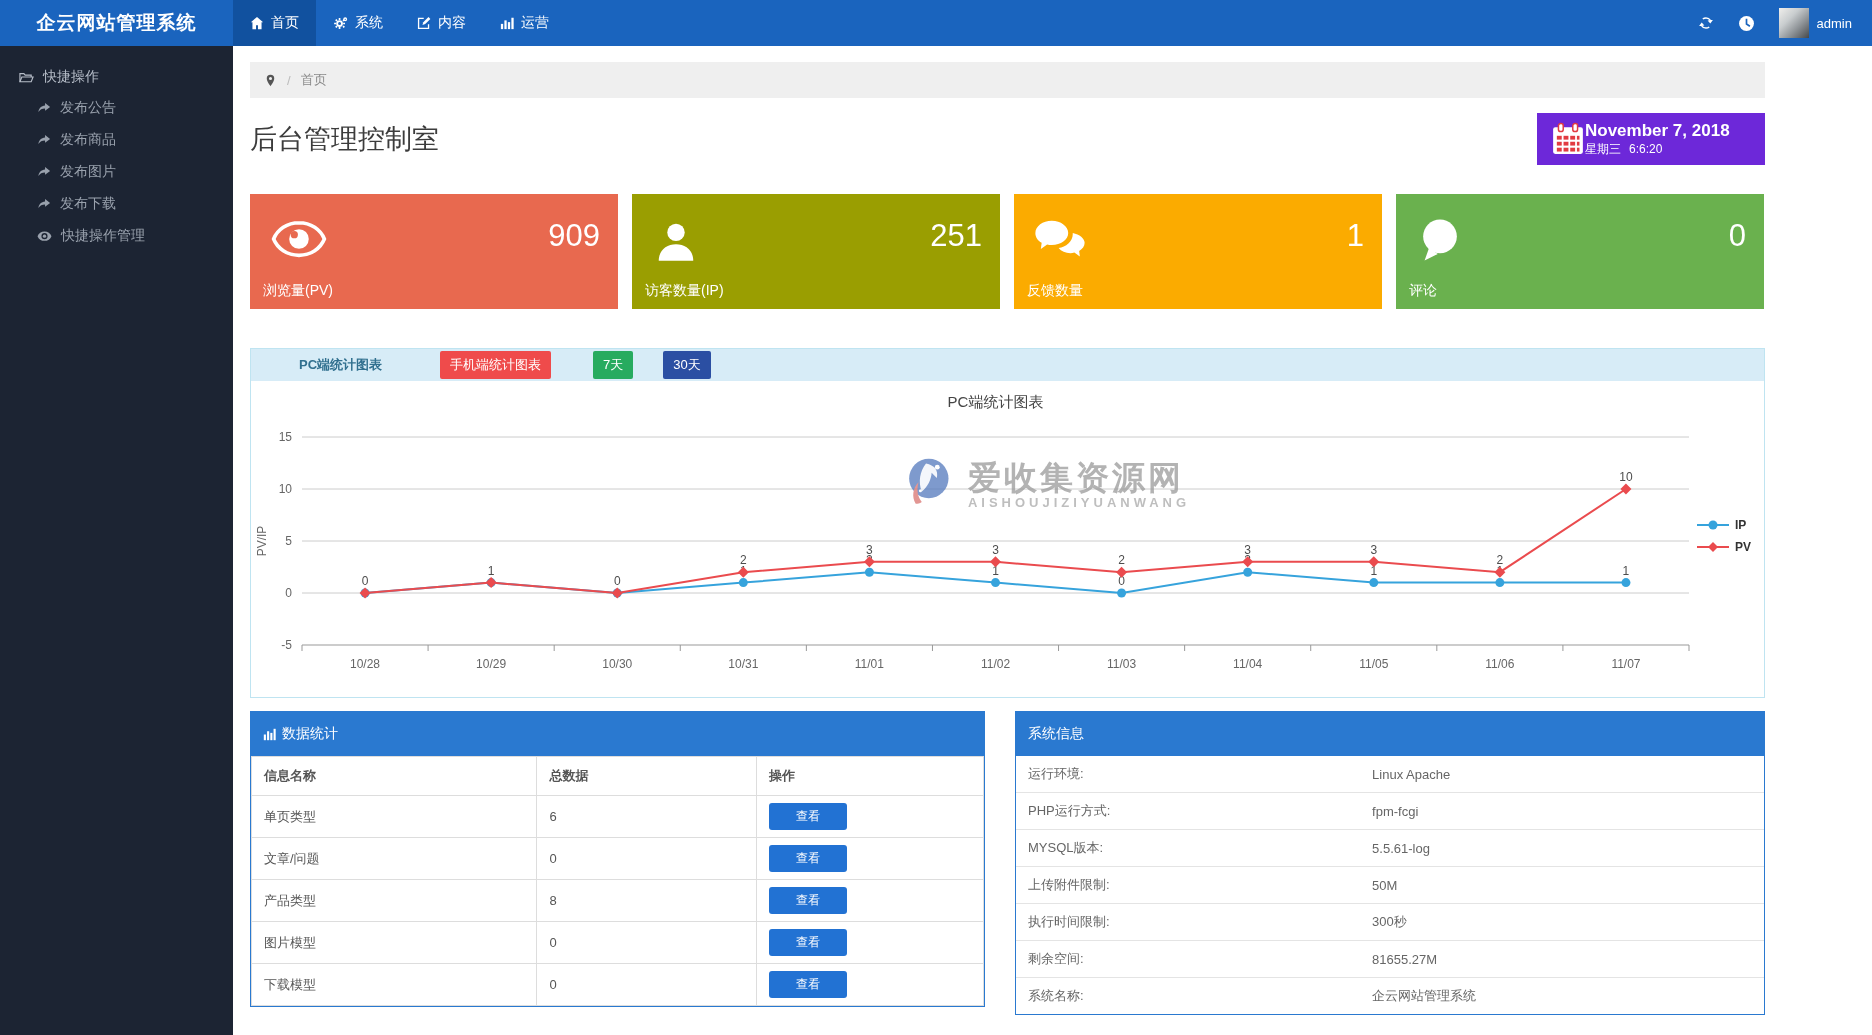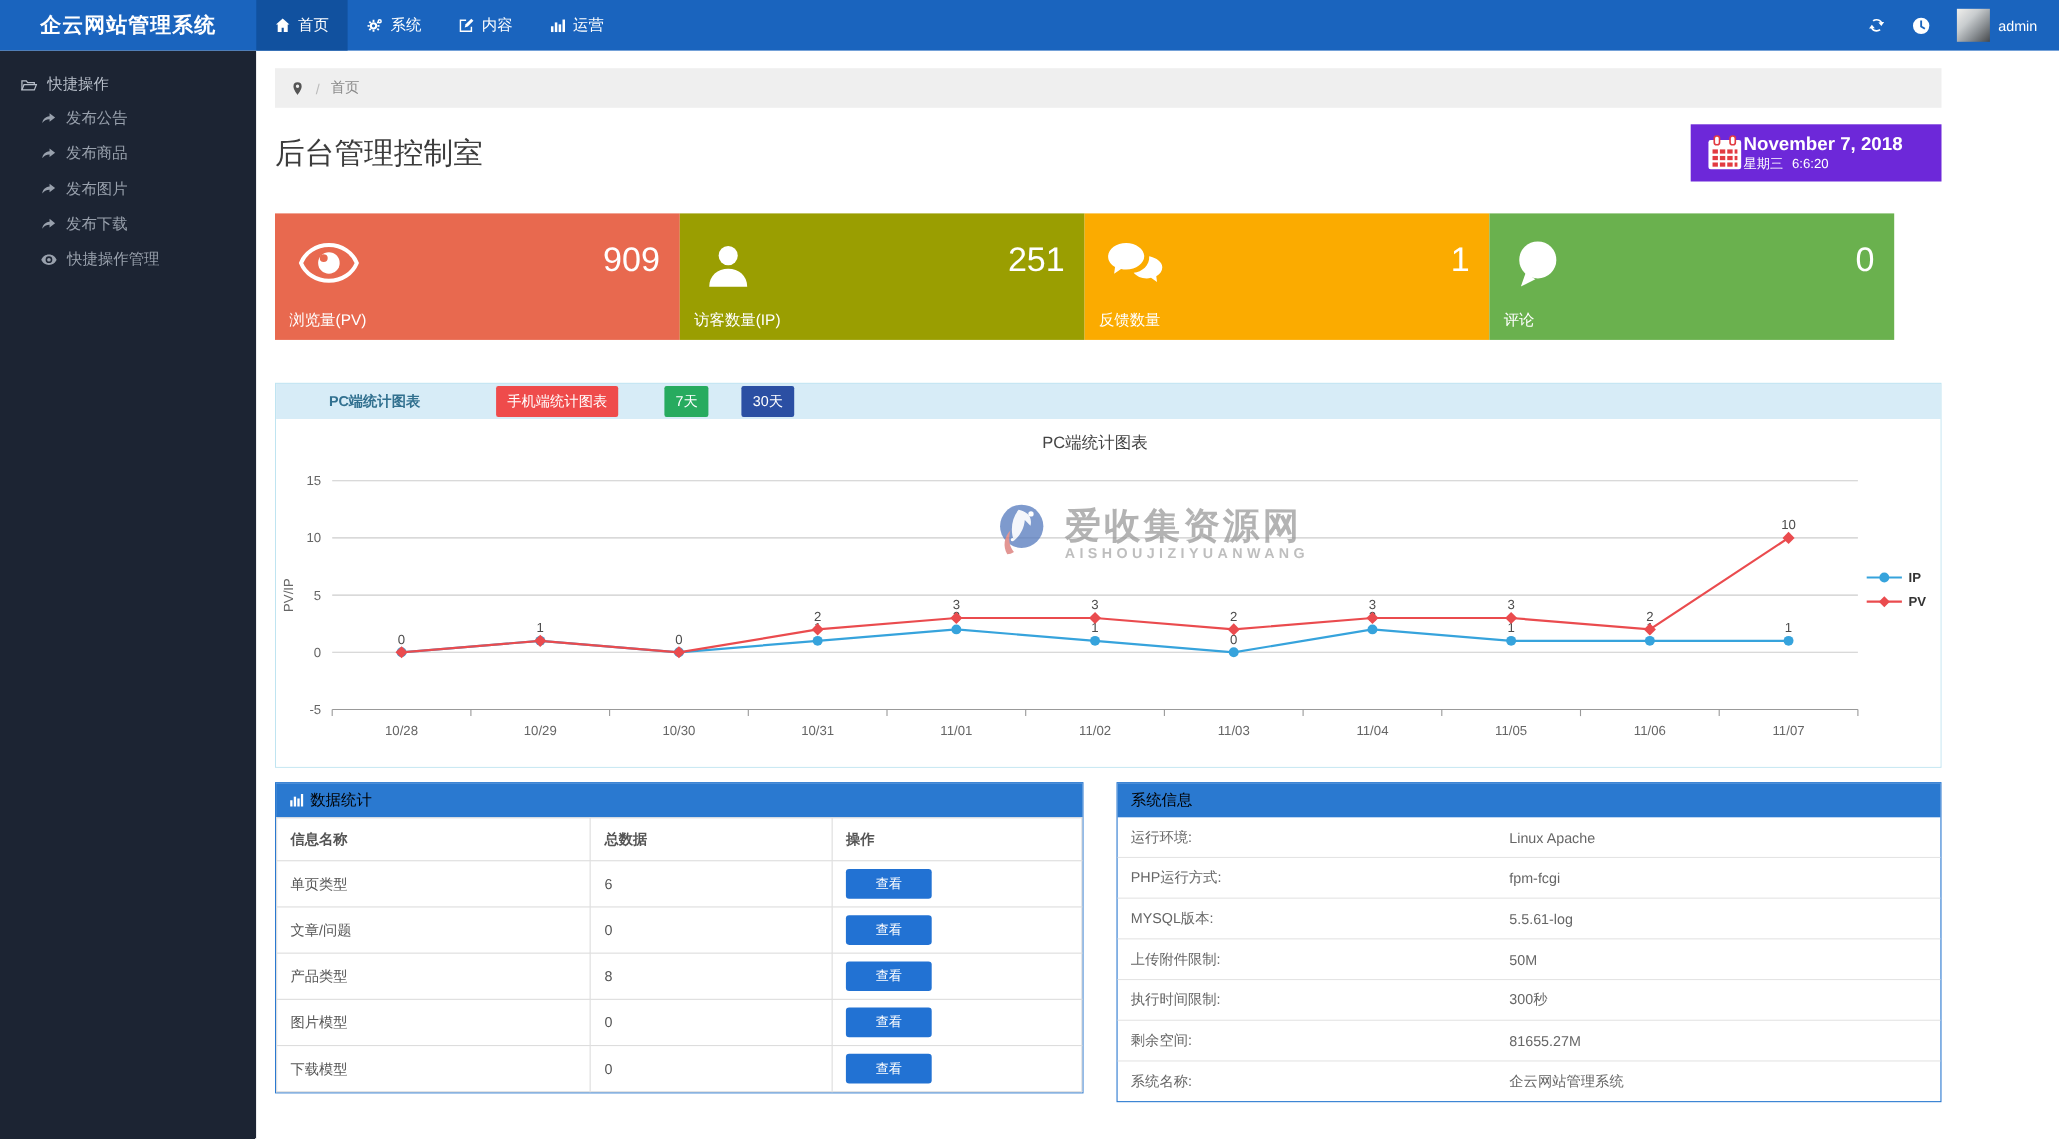--- a/index.html
+++ b/index.html
@@ -29,45 +29,45 @@
   .breadcrumb{margin-top:16px;height:36px;background:#efefef;display:flex;align-items:center;gap:10px;padding-left:14px;box-sizing:border-box;font-size:13px;color:#8a8a8a;}
   .breadcrumb .sep{color:#bbb;}
   .breadcrumb .bc-home{cursor:pointer;}
   .title-row{margin-top:10px;display:flex;align-items:center;justify-content:space-between;height:62px;}
   .page-title{font-size:27px;color:#3c3c3c;}
   .date-card{width:228px;height:52px;background:#6d28d9;color:#fff;display:flex;align-items:center;padding:0 14px;box-sizing:border-box;}
   .date-card .d1{font-size:17px;font-weight:bold;line-height:20px;}
   .date-card .d2{font-size:12px;}
   .date-card .d2 span{margin-right:8px;}
   
-  .cards{margin-top:24px;display:flex;gap:0;}
+  .cards{margin-top:24px;display:flex;gap:14px;}
   .stat-card{position:relative;width:368px;height:115px;color:#fff;cursor:pointer;}
   .stat-card .icon{position:absolute;left:20px;top:24px;}
   .stat-card .value{position:absolute;right:18px;top:24px;font-size:31px;}
   .stat-card .label{position:absolute;left:13px;bottom:9px;font-size:14px;}
   
   .chart-panel{margin-top:39px;border:1px solid #bfe4f1;}
   .chart-header{height:32px;background:#d7ecf7;display:flex;align-items:center;gap:12px;padding-left:14px;}
   .chart-tab{color:#31708f;font-size:13px;font-weight:bold;padding:0 46px 0 34px;cursor:pointer;}
-  .cbtn{border:none;color:#fff;font-size:13px;padding:5px 10px;border-radius:2px;cursor:pointer;font-family:inherit;margin-left:11px;}
+  .cbtn{border:none;color:#fff;font-size:13px;padding:5px 10px;border-radius:2px;cursor:pointer;font-family:inherit;}
   .cbtn.red{background:#ef4b4b;}
   .cbtn.green{background:#27ab5f;margin-left:30px;}
   .cbtn.navy{background:#2b4fa3;margin-left:18px;}
   .chart-body{position:relative;height:316px;background:#fff;}
   .tick{font-size:12px;fill:#666;}
   .ctitle{font-size:15px;fill:#444;}
   .dlabel{font-size:12px;fill:#4d4d4d;}
   .legend-t{font-size:12px;font-weight:bold;fill:#333;}
   .watermark{position:absolute;left:793px;top:104px;transform:translate(-50%,-50%);display:flex;align-items:center;gap:10px;opacity:.75;pointer-events:none;}
   .wm-t1{font-size:33px;font-weight:bold;color:#9a9a9a;letter-spacing:3px;line-height:34px;}
   .wm-t2{font-size:13px;font-weight:bold;color:#a9a9a9;letter-spacing:4px;}
   
   .bottom-row{margin-top:13px;display:flex;gap:30px;align-items:flex-start;}
   .panel{border:1px solid #2a79d0;}
-  .panel-heading{height:31px;background:#2a79d0;color:#000000;font-size:14px;display:flex;align-items:center;gap:6px;padding-left:12px;}
+  .panel-heading{height:44px;background:#2a79d0;color:#ffffff;font-size:14px;display:flex;align-items:center;gap:6px;padding-left:12px;}
   .data-panel{width:735px;box-sizing:border-box;}
   .sys-panel{width:750px;box-sizing:border-box;}
   table{border-collapse:collapse;width:100%;font-size:13px;color:#555;}
   .data-table th{border:1px solid #ddd;text-align:left;font-weight:bold;color:#555;padding:10px 12px;font-size:13px;}
   .data-table td{border:1px solid #ddd;padding:7px 12px;height:24px;}
   .data-table th:nth-child(1),.data-table td:nth-child(1){width:39%;margin-left:36px;}
   .data-table th:nth-child(2),.data-table td:nth-child(2){width:30%;}
   .view-btn{background:#2272d3;color:#fff;border:none;font-size:12px;padding:5px 27px;border-radius:3px;cursor:pointer;font-family:inherit;}
   .sys-table td{border-bottom:1px solid #e4e4e4;padding:9px 12px;height:16px;color:#666;}
   .sys-table tr:last-child td{border-bottom:none;}

